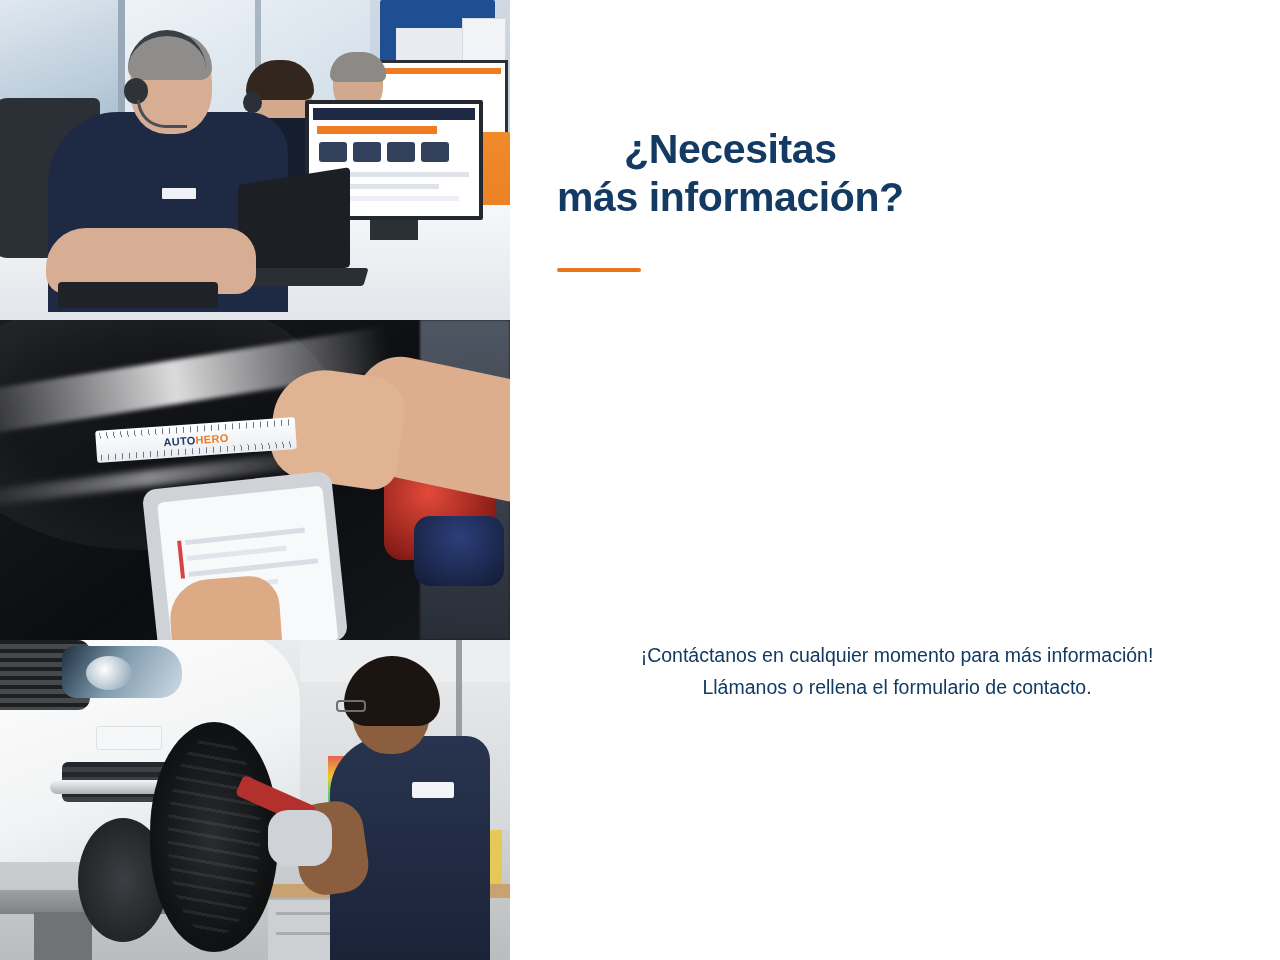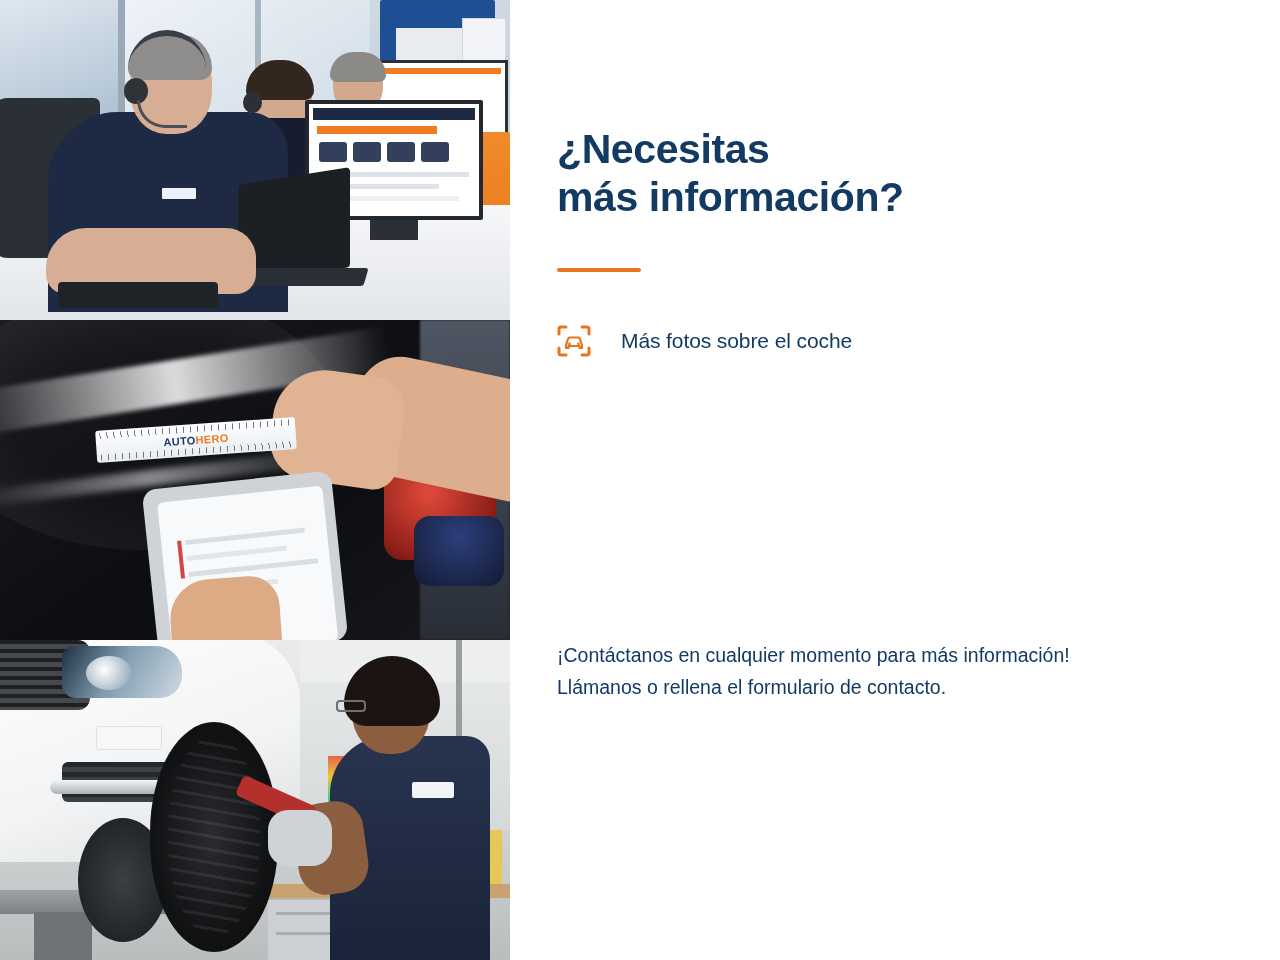--- a/index.html
+++ b/index.html
@@ -209,21 +209,21 @@
       background:#cdd0d2; border-top:2px solid #b4b7b9; }
   .p3 .cabl{ position:absolute; left:276px; top:272px; width:100px; height:3px; background:#a9acae; }
   .p3 .cabl2{position:absolute; left:276px; top:292px; width:100px; height:3px; background:#a9acae; }
   .p3 .poster-c{ position:absolute; left:328px; top:116px; width:24px; height:62px;
       background:linear-gradient(180deg,#e74c3c,#f1c40f 33%,#2ecc71 66%,#3498db);
       opacity:.85; }
   .p3 .pipe{ position:absolute; right:48px; top:0; width:6px; height:210px; background:#9a9e9f;}
   .p3 .box{ position:absolute; right:8px; top:190px; width:52px; height:66px; background:#e8c84a; opacity:.9;}
 
   
-  .content { position: relative; flex:1; height:960px; background:#ffffff; }
+  .content { position: relative; flex:1; height:960px; background:#ffffff;text-align:center; }
 
   .headline {
     position:absolute; left:557px; top:0; left:0;
     margin-left:47px; margin-top:125px;
     font-size:41px; line-height:1.18; font-weight:700;
     color:#123a63; letter-spacing:-.4px;
     white-space:pre-line;
   }
   .rule {
     position:absolute; left:47px; top:268px;
@@ -361,36 +361,20 @@
 
     <div class="headline">¿Necesitas
 más información?</div>
     <div class="rule"></div>
 
     <div class="features">
 
 
 
 
-      <div class="feature">
-        <span class="ico">
-          <svg width="34" height="32" viewBox="0 0 34 32">
-            <g stroke="#e8741e" stroke-width="3" stroke-linecap="round" fill="none">
-              <path d="M2 9 V4 A2 2 0 0 1 4 2 H9"></path>
-              <path d="M25 2 H30 A2 2 0 0 1 32 4 V9"></path>
-              <path d="M32 23 V28 A2 2 0 0 1 30 30 H25"></path>
-              <path d="M9 30 H4 A2 2 0 0 1 2 28 V23"></path>
-            </g>
-            <path d="M9 20 L11 14 A2 2 0 0 1 13 12.5 H21 A2 2 0 0 1 23 14 L25 20 V23 H22.5 V21 H11.5 V23 H9 Z" fill="none" stroke="#e8741e" stroke-width="2.2" stroke-linejoin="round"></path>
-            <circle cx="12.5" cy="19" r="1.4" fill="#e8741e"></circle>
-            <circle cx="21.5" cy="19" r="1.4" fill="#e8741e"></circle>
-          </svg>
-        </span>
-        <span class="flabel">Más fotos sobre el coche</span>
-      </div>
 
 
     </div>
 
     <div class="contact">¡Contáctanos en cualquier momento para más información!
 Llámanos o rellena el formulario de contacto.</div>
 
   </div>
 </div>
 

